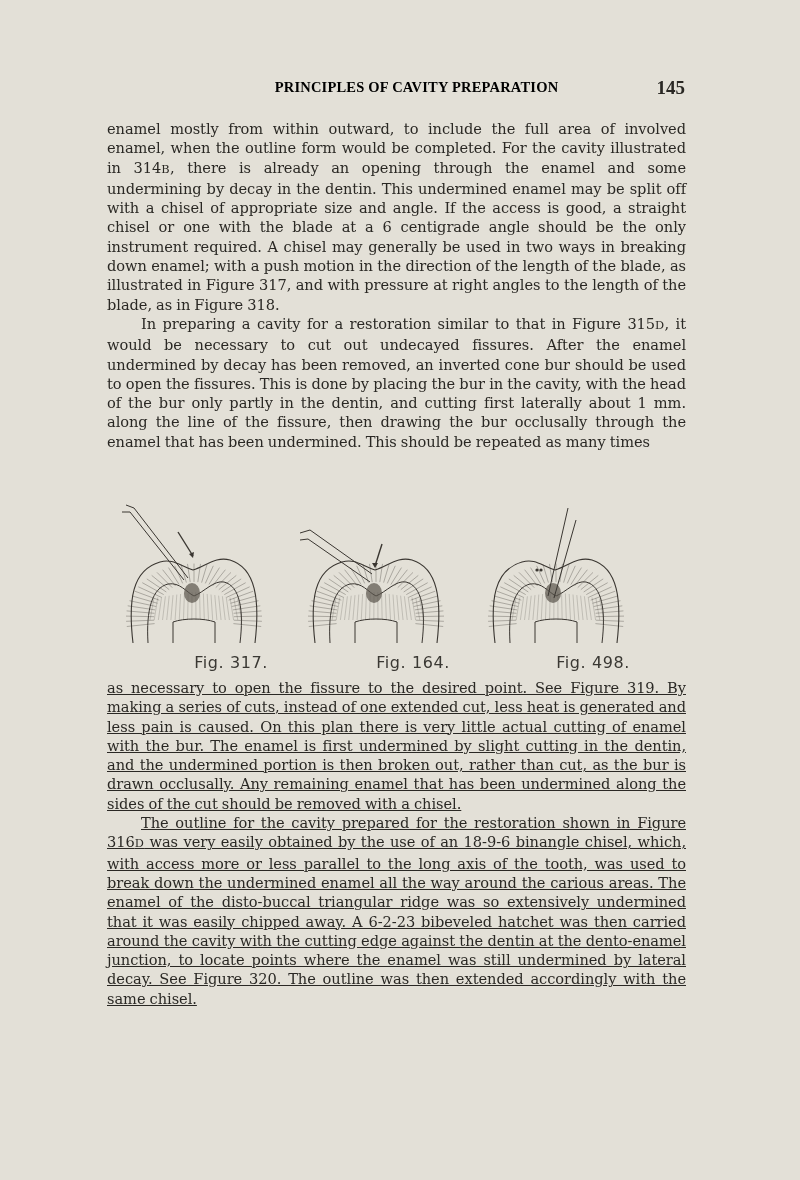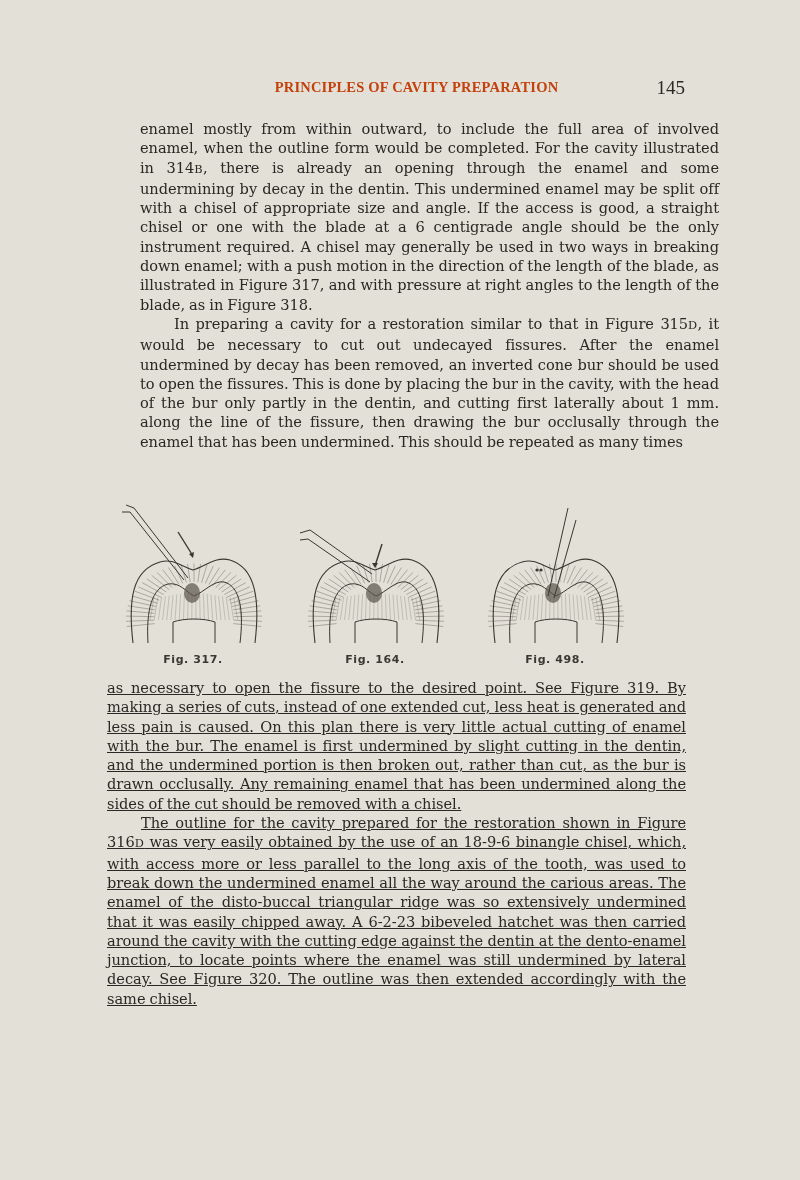--- a/index.html
+++ b/index.html
@@ -11,52 +11,52 @@
       font-family: "DejaVu Serif", "Liberation Serif", serif;
       color: #2a2824;
     }
     .running-head {
       position: absolute; top: 77px; left: 108px; width: 577px; height: 24px;
     }
     .running-title {
       position: absolute; left: 0; right: 0; text-align: center;
       font-size: 14.5px; letter-spacing: 0.2px; top: 2px;
       font-family: "Liberation Serif", "DejaVu Serif", serif;
-      font-weight: bold; color: #c2410c;
+      font-weight: bold; color: #000000;
       padding-left: 40px;
     }
     .page-number {
       position: absolute; right: 0; top: 0;
-      font-size: 19px; font-weight: normal;
+      font-size: 19px; font-weight: bold;
       font-family: "Liberation Serif", serif;
     }
     .body-text {
       position: absolute; left: 107px; width: 579px;
       font-family: "DejaVu Serif", serif;
       font-size: 14.6px; line-height: 19.3px;
       text-align: justify;
       letter-spacing: -0.05px;
       word-spacing: -0.5px;
     }
     .body-text p { margin: 0; text-indent: 0; }
     .body-text p.indent { text-indent: 34px; }
-    .block-1 { top: 119px; margin-left: 33px; }
+    .block-1 { top: 119px; }
     .block-2 { top: 678px; text-decoration: underline; }
     .sc { font-size: 0.78em; letter-spacing: 0.3px; }
     .figures {
       position: absolute; top: 500px; left: 100px; width: 600px; height: 170px;
     }
     .figure {
       position: absolute; top: 0; width: 150px; height: 170px;
     }
     .figure svg { position: absolute; left: 0; top: 0; }
     .fig-caption {
-      position: absolute; top: 153px; left: 0; width: 150px; text-align: center;
-      font-family: "DejaVu Sans", sans-serif; font-weight: bold;
-      font-size: 11px; letter-spacing: 0.6px; color: #3a3833;
+      position: absolute; top: 153px; left: 0; width: 150px; text-align: right;
+      font-family: "DejaVu Sans", sans-serif; font-weight: normal;
+      font-size: 16px; letter-spacing: 0.6px; color: #3a3833;
     }
   </style>
 </head>
 <body>
 
 <div class="running-head">
   <span class="running-title">PRINCIPLES OF CAVITY PREPARATION</span>
   <span class="page-number">145</span>
 </div>
 

